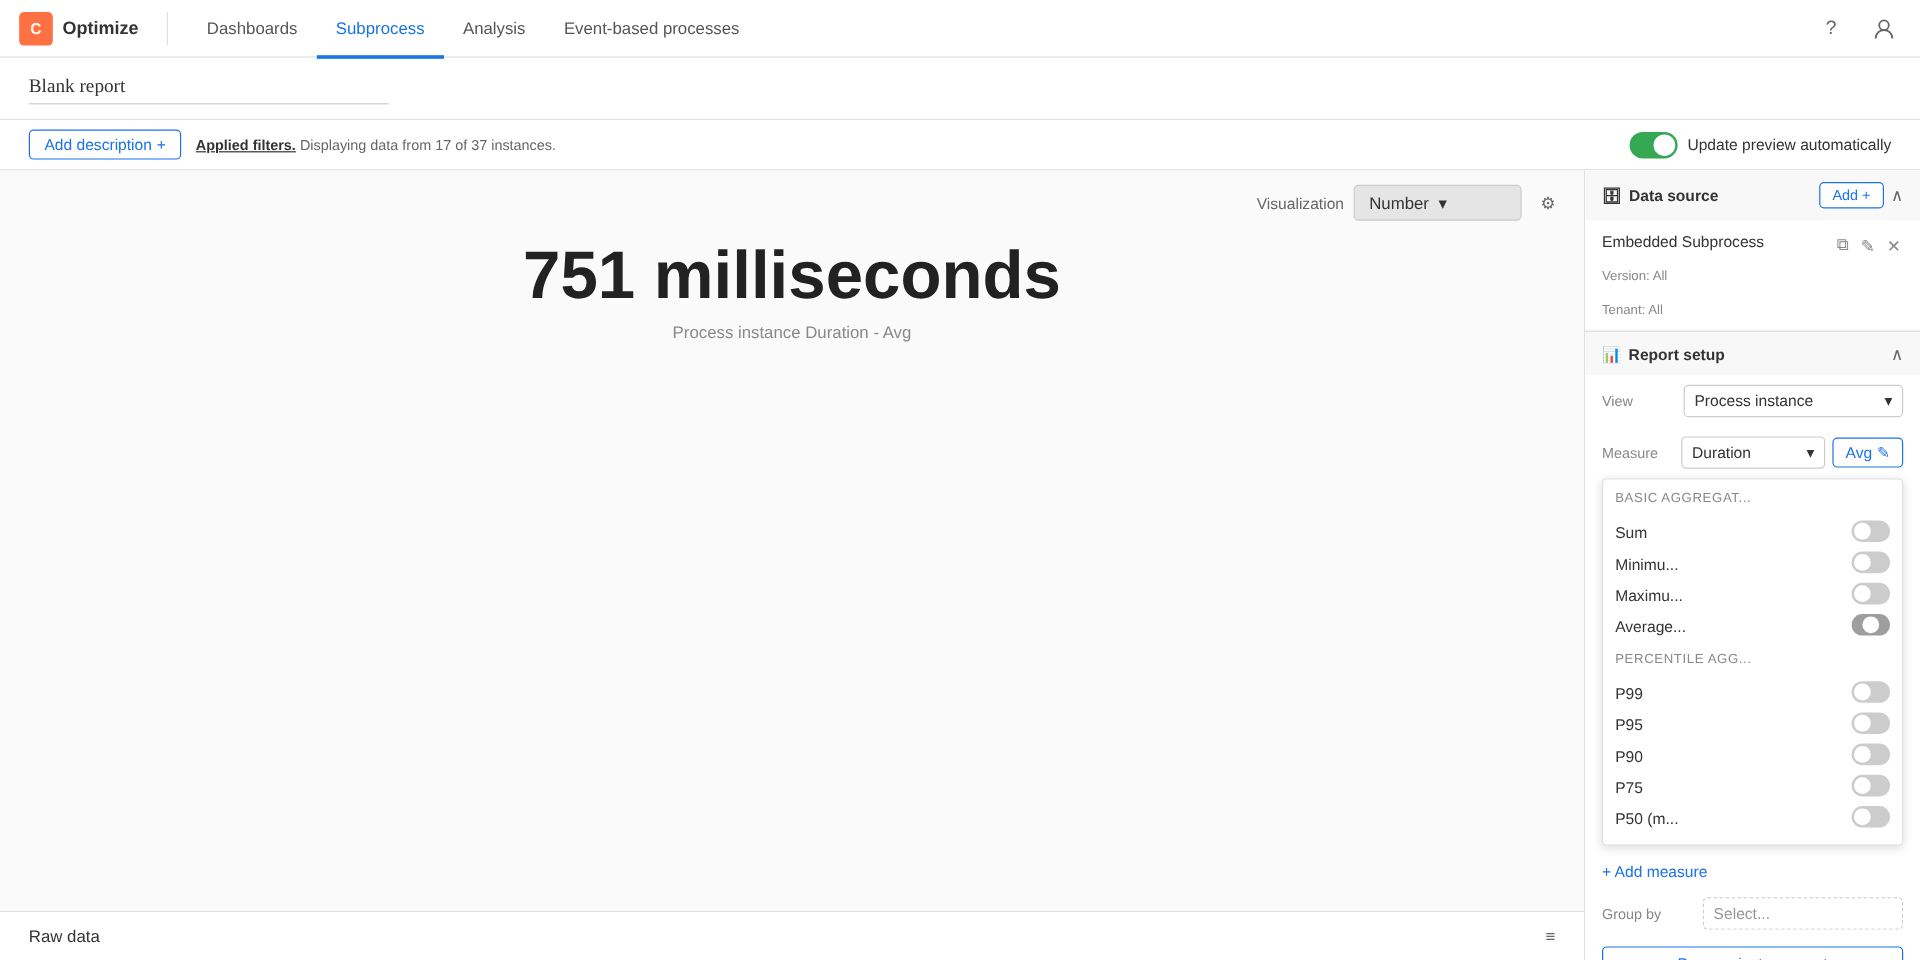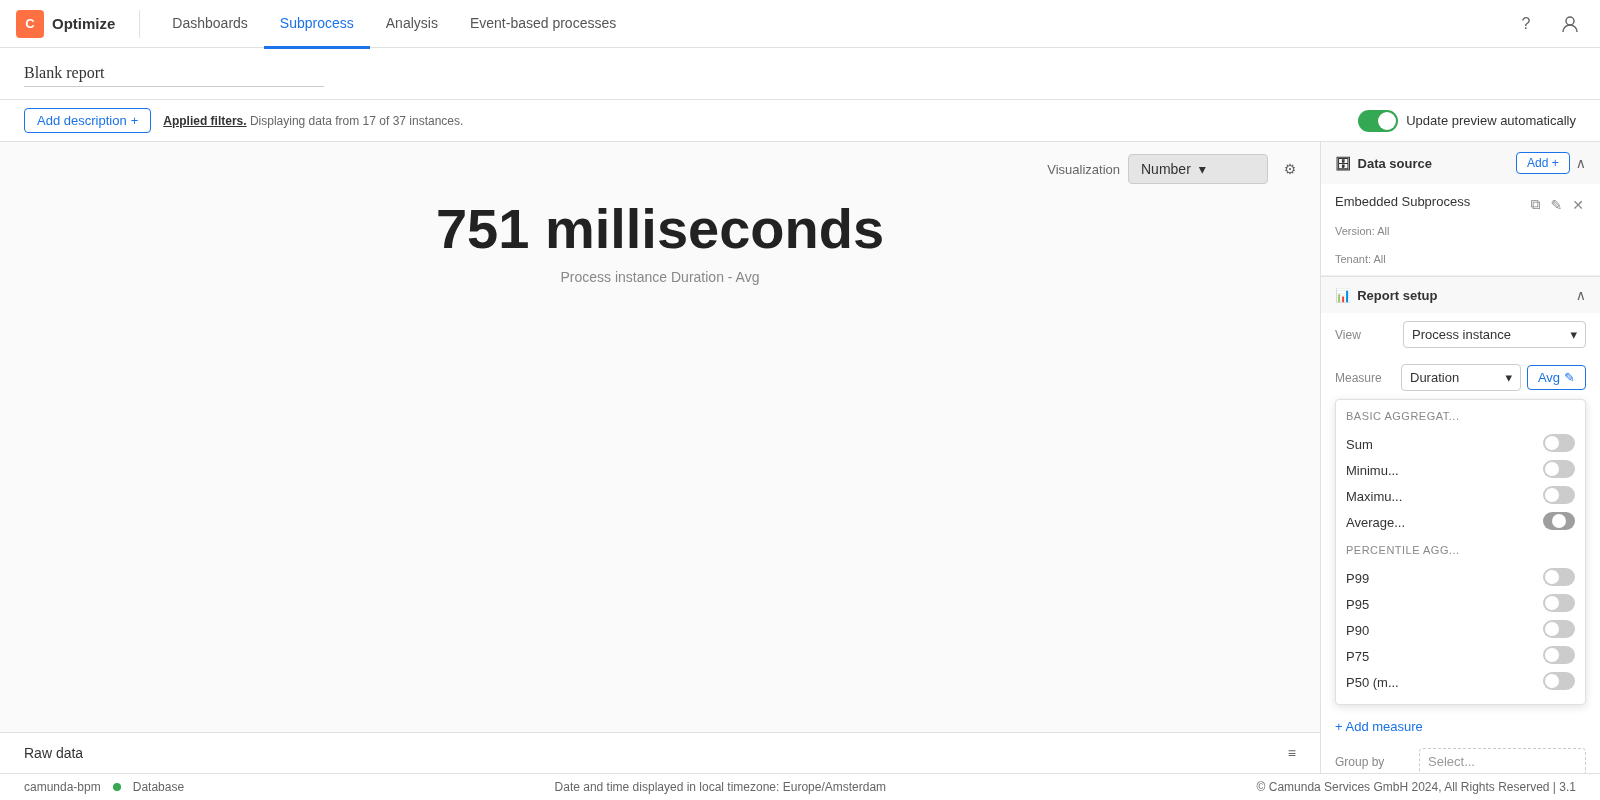--- a/index.html
+++ b/index.html
@@ -398,22 +398,13 @@
           </div>
         </div>
 
         
         <button class="pip-btn">Process instance part</button>
       </div>
 
     </div>
   </div>
 
-  <div class="status-bar">
-    <div class="status-left">
-      <span>camunda-bpm</span>
-      <span class="status-dot"></span>
-      <span>Database</span>
-    </div>
-    <span>Date and time displayed in local timezone: Europe/Amsterdam</span>
-    <span>© Camunda Services GmbH 2024, All Rights Reserved | 3.1</span>
-  </div>
 </div>
 
 </body></html>

